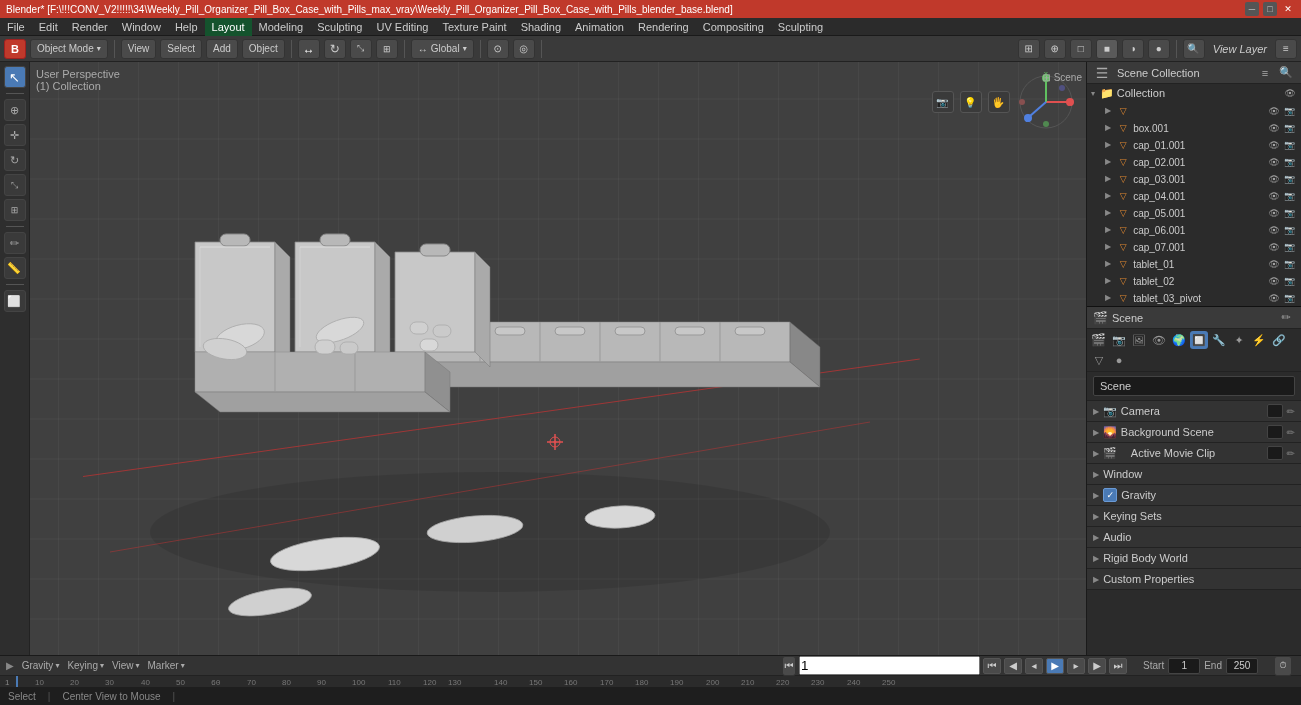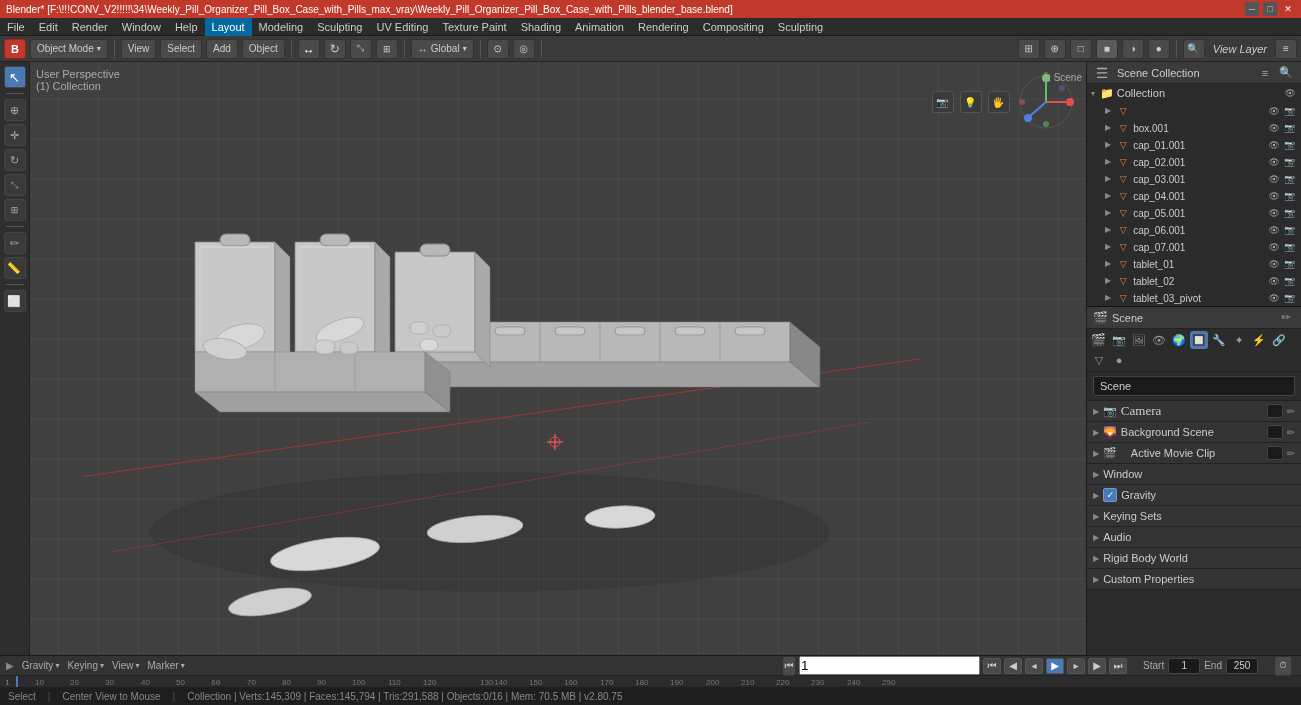--- a/index.html
+++ b/index.html
@@ -62,21 +62,21 @@
       padding: 0 7px;
       height: 18px;
       display: flex;
       align-items: center;
       font-size: 11px;
       color: #ccc;
       cursor: pointer;
       white-space: nowrap;
     }
     .menu-item.active-tab {
-      background: #0369a1;
+      background: #14532d;
       color: #fff;
     }
 
     
     #top-toolbar {
       width: 100%;
       height: 26px;
       background: #3a3a3a;
       display: flex;
       align-items: center;
@@ -896,21 +896,21 @@
           <span style="font-size:11px;color:#ccc;">Scene</span>
         </div>
       </div>
 
       <div style="overflow-y:auto;flex:1;">
 
         <div class="props-section">
           <div class="props-section-header">
             <span style="font-size:8px;color:#888;">▶</span>
             <span style="font-size:11px;color:#aaa;">📷</span>
-            <span style="font-size:13px;color:#ccc;flex:1;font-family:Liberation Serif, serif;">Camera</span>
+            <span style="font-size:11px;color:#ccc;flex:1;">Camera</span>
             <div style="width:16px;height:14px;background:#1a1a1a;border:1px solid #444;border-radius:2px;"></div>
             <span style="font-size:10px;color:#888;">✏</span>
           </div>
         </div>
 
         <div class="props-section">
           <div class="props-section-header">
             <span style="font-size:8px;color:#888;">▶</span>
             <span style="font-size:11px;color:#aaa;">🌄</span>
             <span style="font-size:11px;color:#ccc;flex:1;">Background Scene</span>
@@ -1039,21 +1039,21 @@
       <span style="position:absolute;left:105px;font-size:8px;color:#777;">30</span>
       <span style="position:absolute;left:141px;font-size:8px;color:#777;">40</span>
       <span style="position:absolute;left:176px;font-size:8px;color:#777;">50</span>
       <span style="position:absolute;left:211px;font-size:8px;color:#777;font-family:Liberation Mono, monospace;">60</span>
       <span style="position:absolute;left:247px;font-size:8px;color:#777;">70</span>
       <span style="position:absolute;left:282px;font-size:8px;color:#777;">80</span>
       <span style="position:absolute;left:317px;font-size:8px;color:#777;">90</span>
       <span style="position:absolute;left:352px;font-size:8px;color:#777;">100</span>
       <span style="position:absolute;left:388px;font-size:8px;color:#777;">110</span>
       <span style="position:absolute;left:423px;font-size:8px;color:#777;">120</span>
-      <span style="position:absolute;left:480px;font-size:8px;color:#777;">130</span>
+      <span style="position:absolute;left:448px;font-size:8px;color:#777;">130</span>
       <span style="position:absolute;left:494px;font-size:8px;color:#777;">140</span>
       <span style="position:absolute;left:529px;font-size:8px;color:#777;">150</span>
       <span style="position:absolute;left:564px;font-size:8px;color:#777;">160</span>
       <span style="position:absolute;left:600px;font-size:8px;color:#777;">170</span>
       <span style="position:absolute;left:635px;font-size:8px;color:#777;">180</span>
       <span style="position:absolute;left:670px;font-size:8px;color:#777;">190</span>
       <span style="position:absolute;left:706px;font-size:8px;color:#777;">200</span>
       <span style="position:absolute;left:741px;font-size:8px;color:#777;">210</span>
       <span style="position:absolute;left:776px;font-size:8px;color:#777;">220</span>
       <span style="position:absolute;left:811px;font-size:8px;color:#777;">230</span>
@@ -1061,14 +1061,13 @@
       <span style="position:absolute;left:882px;font-size:8px;color:#777;">250</span>
     </div>
   </div>
 </div>
 
 <div id="status-bar">
   <span>Select</span>
   <span style="color:#555;">|</span>
   <span>Center View to Mouse</span>
   <span style="color:#555;">|</span>
-  <span>Collection | Verts:145,309 | Faces:145,794 | Tris:291,588 | Objects:0/16 | Mem: 70.5 MB | v2.80.75</span>
 </div>
 
 </body></html>

